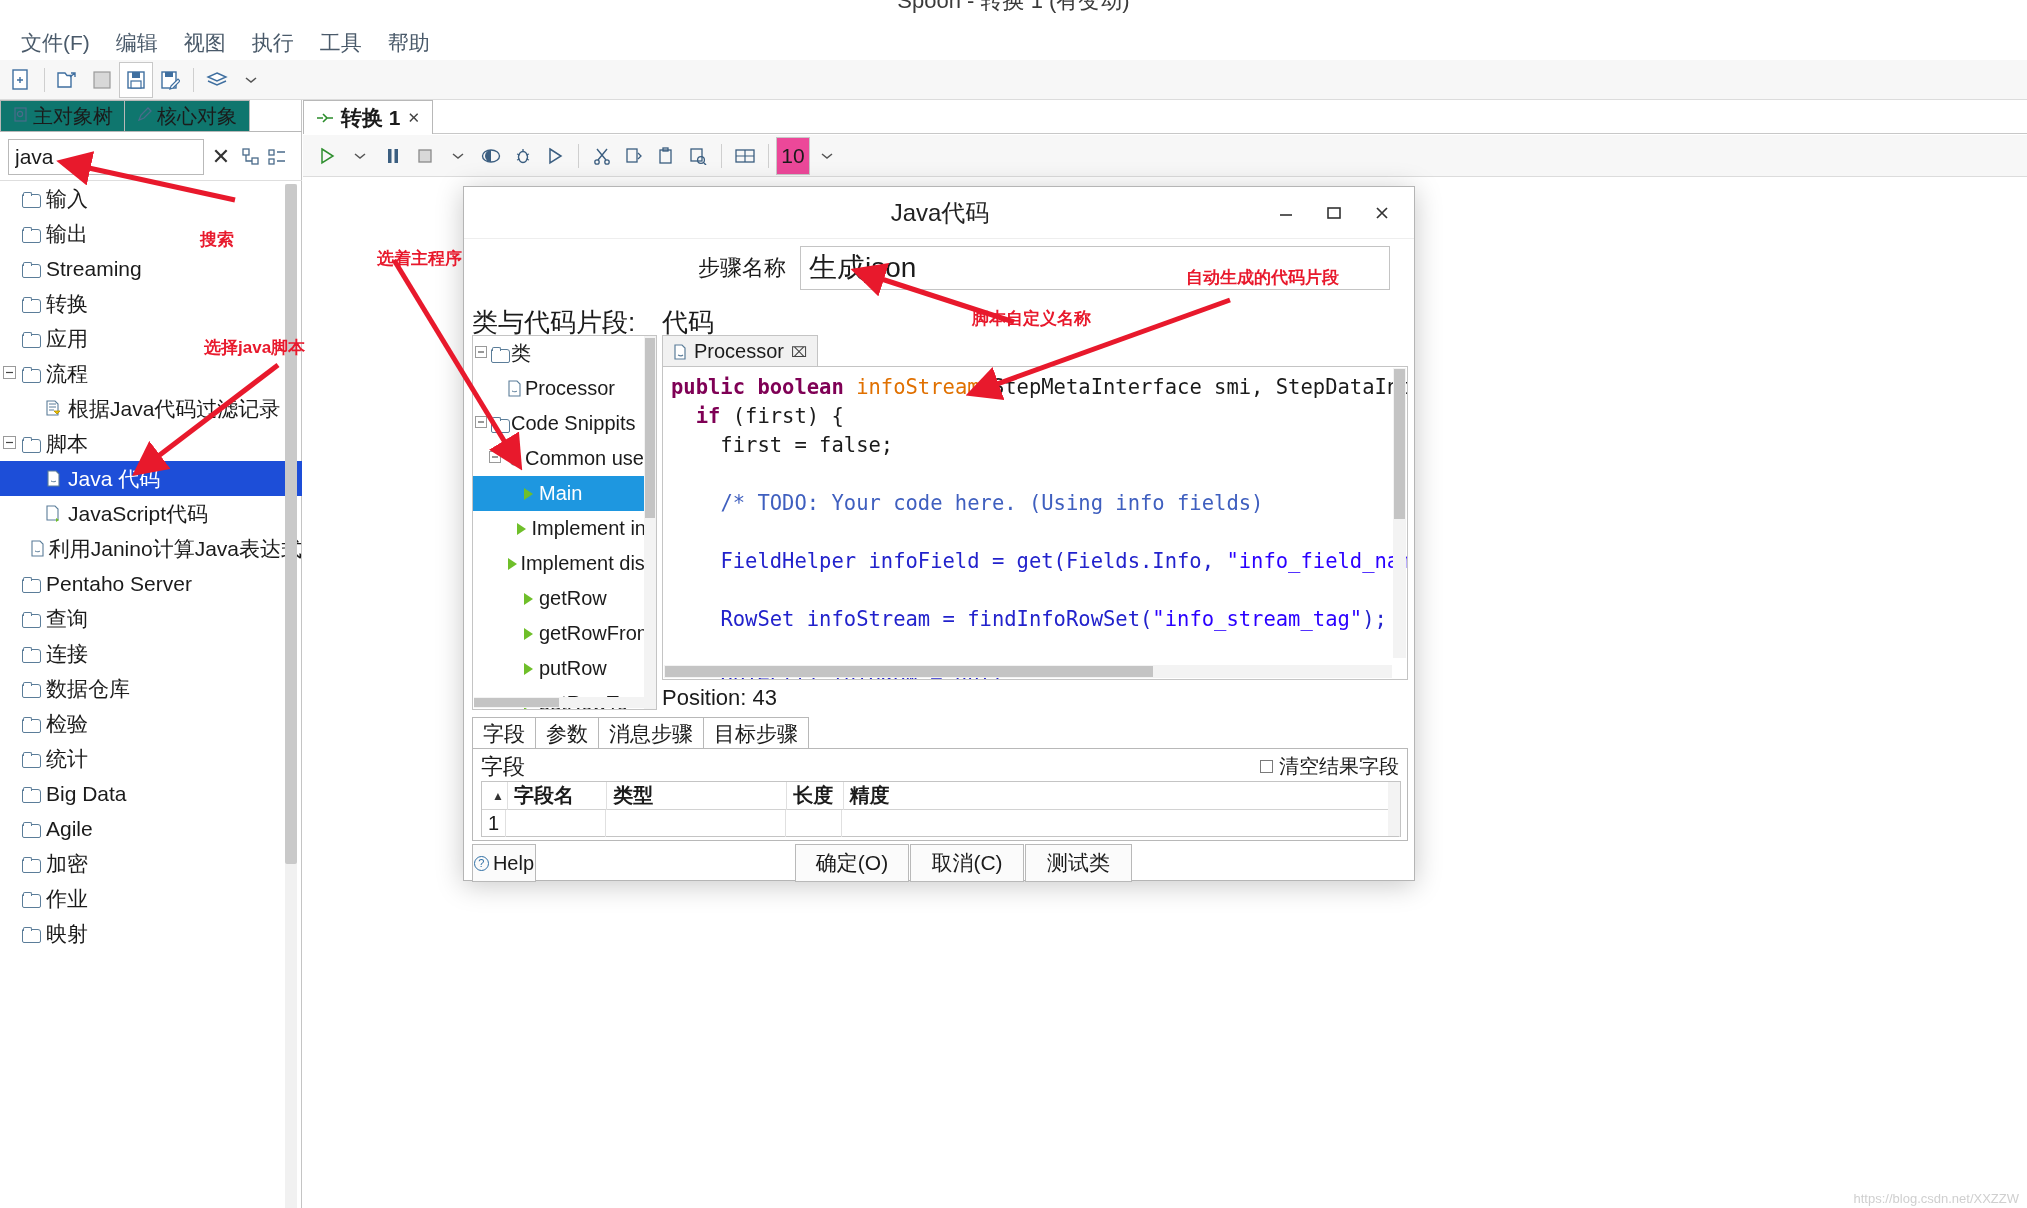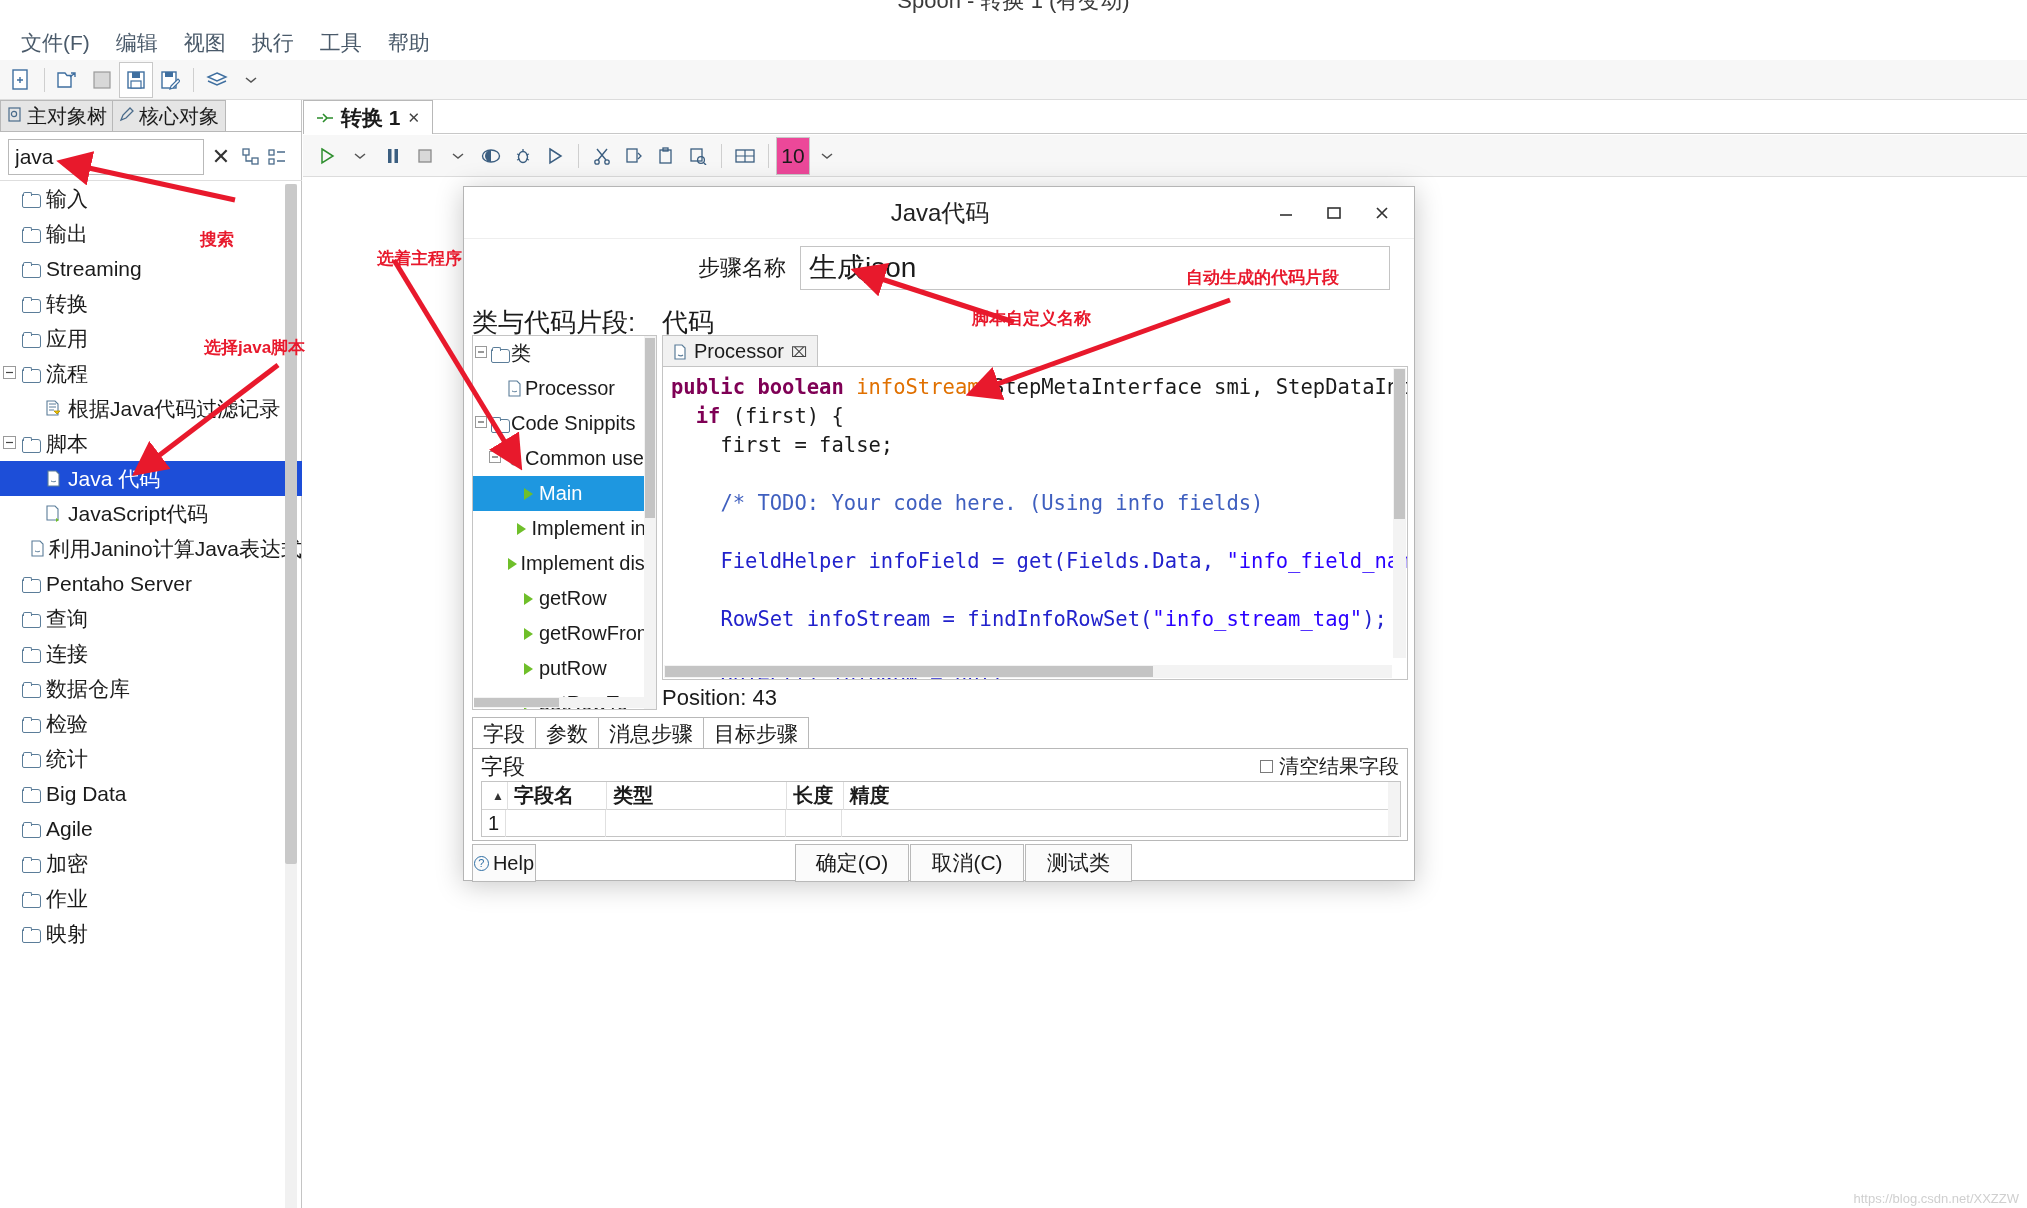--- a/index.html
+++ b/index.html
@@ -42,22 +42,22 @@
   .tb-sep { width: 1px; height: 24px; background: #cfcfcf; margin: 0 6px; }
 
   
   .left-panel {
     position: absolute; top: 100px; left: 0; width: 302px; height: 1108px;
     background: #ffffff; border-right: 1px solid #c4c4c4;
   }
   .lp-tabs { position: relative; height: 32px; background: #ffffff; display: flex; }
   .lp-tab {
     height: 32px; display: flex; align-items: center; gap: 4px;
-    padding: 0 6px; font-size: 20px; color: #1b1b1b;
-    border: 1px solid #b8b8b8; border-bottom: none; background: #e5e5e5;
+    padding: 0 12px; font-size: 20px; color: #1b1b1b;
+    border: 1px solid #b8b8b8; border-bottom: none; background: #0f766e;
     cursor: pointer; white-space: nowrap;
   }
   .lp-tab + .lp-tab { margin-left: -1px; }
   .lp-tab-skew { border-right: none; }
   .lp-tab .ti { font-size: 14px; color: #4a6b8a; }
   .lp-underline { position: absolute; left:0; top:31px; width:302px; height:1px; background:#b8b8b8; }
 
   .search-row {
     position: absolute; top: 38px; left: 0; width: 302px; height: 38px;
     display: flex; align-items: center;
@@ -813,21 +813,21 @@
           <span class="cx">⌧</span>
         </div>
       </div>
       <div class="code-box">
         <pre class="code" id="code-pre"><span class="kw">public boolean </span><span class="mth">infoStream</span><span>(StepMetaInterface smi, StepDataInterface s</span>
 <span>  </span><span class="kw">if</span><span> (first) {</span>
 <span>    first = false;</span>
 <span></span>
 <span>    </span><span class="cmt">/* TODO: Your code here. (Using info fields)</span>
 <span></span>
-<span>    </span><span class="blu">FieldHelper infoField = get(Fields.Data, </span><span class="str">"info_field_name"</span>
+<span>    </span><span class="blu">FieldHelper infoField = get(Fields.Info, </span><span class="str">"info_field_name"</span>
 <span></span>
 <span>    </span><span class="blu">RowSet infoStream = findInfoRowSet(</span><span class="str">"info_stream_tag"</span><span class="blu">);</span>
 <span></span>
 <span>    </span><span class="blu">Object[] infoRow = null;</span>
 <span></span>
 
 </pre>
         <div class="code-vscroll">
           <div class="thumb"></div>
         </div>

